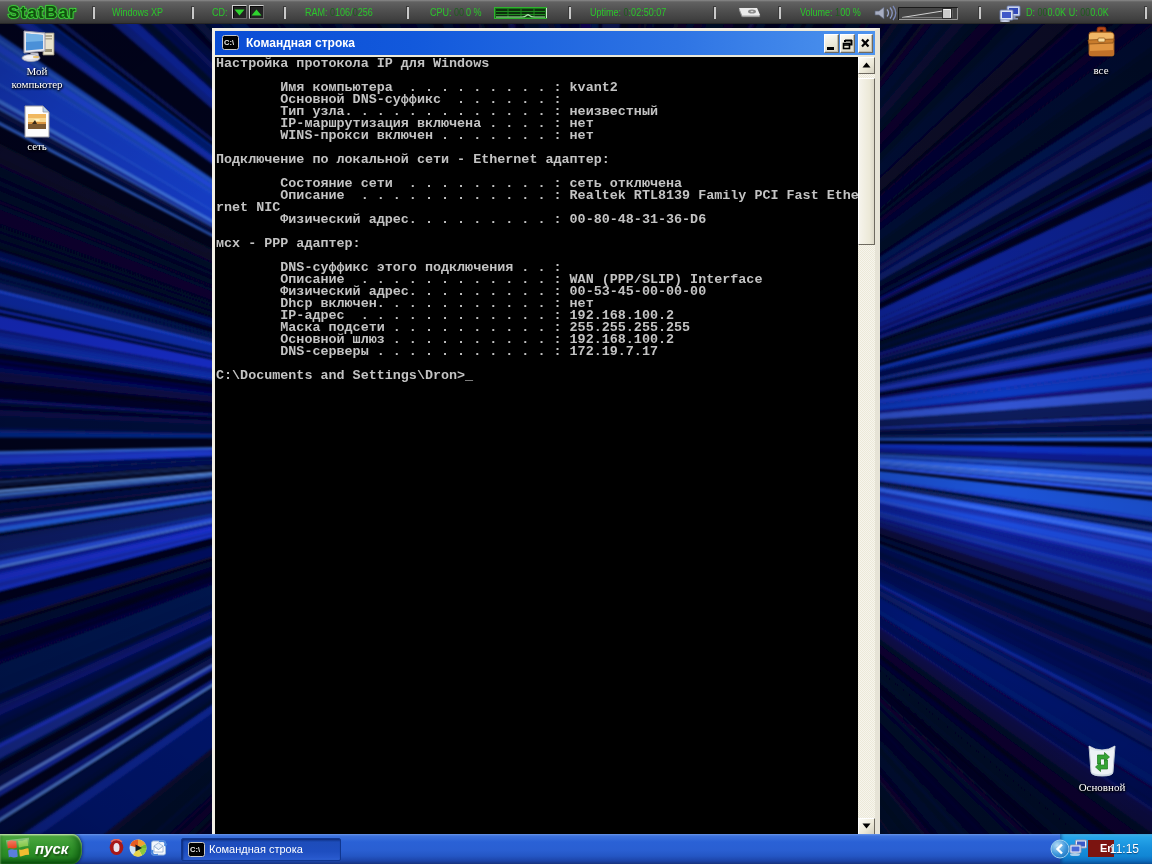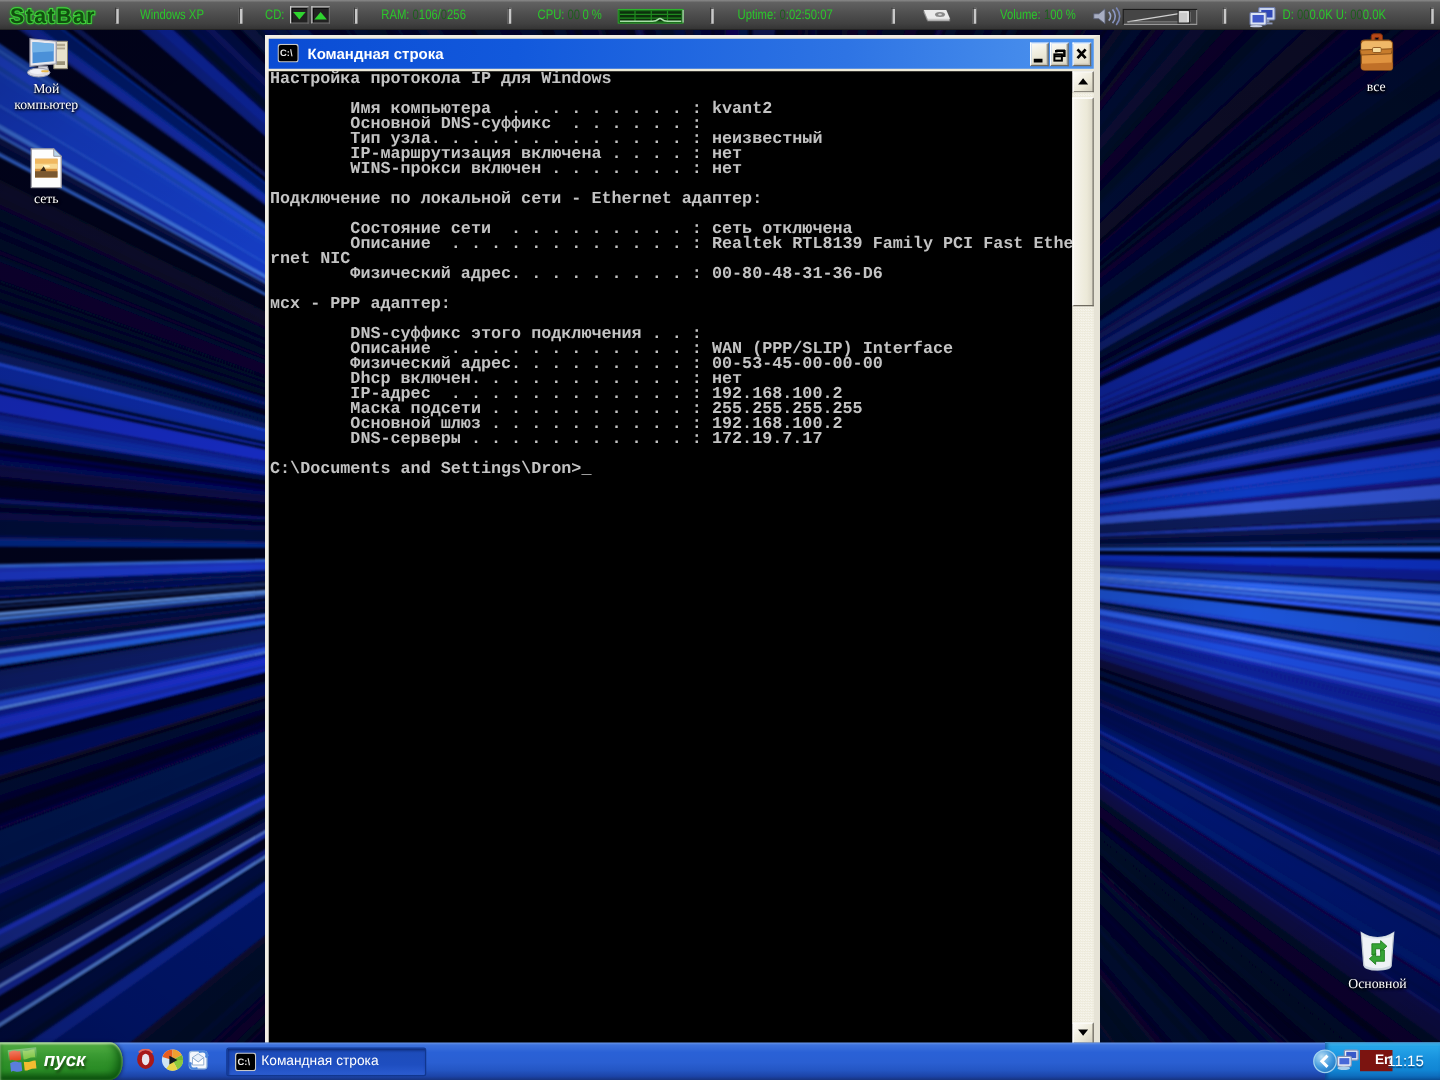--- a/index.html
+++ b/index.html
@@ -31,21 +31,21 @@
 #term{position:absolute;left:1px;top:1px;width:641px;margin:0;color:#c3c3c3;
  font-family:"Liberation Mono",monospace;font-weight:bold;font-size:13.4px;line-height:12px;
  white-space:pre;letter-spacing:0;}
 #sbar{position:absolute;right:0px;top:0;width:17px;height:778px;background:#ece9d8;}
 .sarrow{position:absolute;left:0;width:17px;height:17px;background:linear-gradient(135deg,#fdfcf8,#ece9d8 60%,#d4d0c0);border:1px solid #fff;border-right-color:#6e6a60;border-bottom-color:#6e6a60;}
 #sthumb{position:absolute;left:0;top:21px;width:17px;height:167px;background:linear-gradient(90deg,#f6f4ec,#ece9d8 70%,#dcd8c8);border:1px solid #fff;border-right-color:#6e6a60;border-bottom-color:#6e6a60;}
 #strack{position:absolute;left:0;top:17px;width:17px;height:744px;background:#ece9d8;background-image:repeating-conic-gradient(#f7f5ee 0 25%,#ece9d8 0 50%);background-size:2px 2px;}
 
 #taskbar{position:absolute;left:0;top:834px;width:1152px;height:30px;z-index:60;
  background:linear-gradient(180deg,#6a96e8 0,#3d72dd 2px,#2a61d6 8px,#2a5fd2 16px,#2456c4 22px,#1c44a8 27px,#16337f 30px);}
-#startbtn{position:absolute;left:0;top:0;width:98px;height:30px;border-radius:0 10px 10px 0/0 14px 14px 0;
+#startbtn{position:absolute;left:0;top:0;width:82px;height:30px;border-radius:0 10px 10px 0/0 14px 14px 0;
  background:linear-gradient(180deg,#9ed88a 0,#52ae42 8%,#3c9c34 30%,#2f9029 55%,#2a8c26 75%,#1e6e1c 92%,#145212 100%);
  box-shadow:inset 0 1px 2px #c8eab0,inset -4px -2px 8px #0e5a10,inset 0 -2px 3px #0a4a0c,1px 0 3px rgba(0,0,20,.45);
  color:#fff;font-weight:bold;font-style:italic;font-size:16px;}
 #startbtn span{position:absolute;left:35px;top:6px;font-size:15px;text-shadow:1px 2px 2px #1a4a12;}
 .ql{position:absolute;top:5px;width:17px;height:17px;}
 #taskbtn{position:absolute;left:181px;top:4px;width:160px;height:23px;background:linear-gradient(180deg,#16409e 0,#1d4cba 15%,#1e4ec0 60%,#2758cc 90%,#2e60d4 100%);border:1px solid #10368f;border-radius:2px;box-shadow:inset 1px 1px 2px #0e2a78;color:#fff;font-size:11px;}
 #taskbtn .ti{position:absolute;left:6px;top:3px;}
 #taskbtn .tt{position:absolute;left:27px;top:4px;}
 #tray{position:absolute;left:1060px;top:0;width:92px;height:30px;
  background:linear-gradient(180deg,#4ec3f2 0,#26a6ea 3px,#1790dc 14px,#1186d4 22px,#0e6dbd 27px,#0a5a9e 30px);
@@ -950,21 +950,21 @@
   <path d="M9,4.5 L26,6 L26,20 L9,21.5 Z" fill="#4a90d8"></path>
   <path d="M9,4.5 L26,6 L26,12 L9,13 Z" fill="#7ab8ea" opacity="0.85"></path>
   <path d="M14,24 L21,24 L22,28 L13,28 Z" fill="#d4d4dc" stroke="#9a9aa8" stroke-width="0.8"></path>
   <ellipse cx="14" cy="29" rx="9" ry="3.5" fill="#dcdce4" stroke="#a0a0b0" stroke-width="0.8"></ellipse>
   <ellipse cx="13" cy="28.2" rx="6" ry="2" fill="#f0f0f6"></ellipse>
   <rect x="16" y="27.2" width="6" height="1.6" rx="0.8" fill="#e8b84a"></rect>
         </g>
  </svg></div>
  <div class="lbl">Мой<br>компьютер</div>
 </div>
-<div class="dicon" style="left:0px;top:118px">
+<div class="dicon" style="left:0px;top:105px">
  <div style="height:33px"><svg width="26" height="33">
   <path d="M1,1 L19,1 L25,7 L25,32 L1,32 Z" fill="#fdfdfd" stroke="#9a9aa2" stroke-width="1"></path>
   <path d="M19,1 L19,7 L25,7 Z" fill="#b8d4ee" stroke="#9a9aa2" stroke-width="0.8"></path>
   <rect x="4" y="9" width="18" height="15" fill="#d89440"></rect>
   <rect x="4" y="9" width="18" height="5" fill="#f0b860"></rect>
   <rect x="4" y="13" width="18" height="4" fill="#f8d890"></rect>
   <rect x="4" y="19" width="18" height="5" fill="#7a5830"></rect>
   <ellipse cx="13" cy="15" rx="3" ry="1" fill="#fff2c0"></ellipse>
   <path d="M8,19 L11,15 L13,19 Z" fill="#3a2a18"></path>
  </svg></div>

